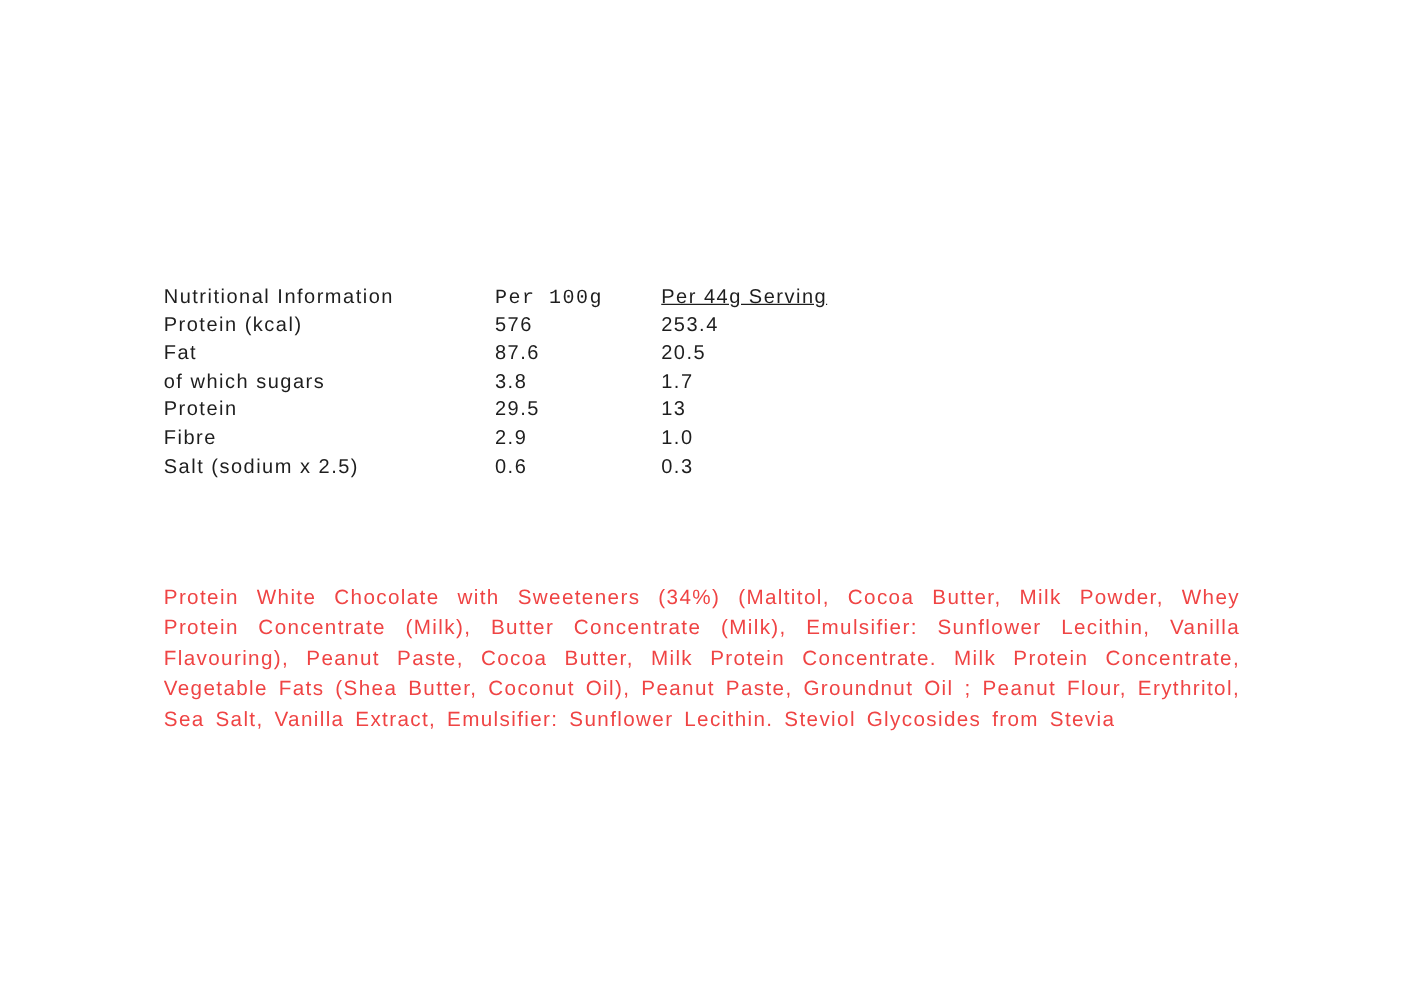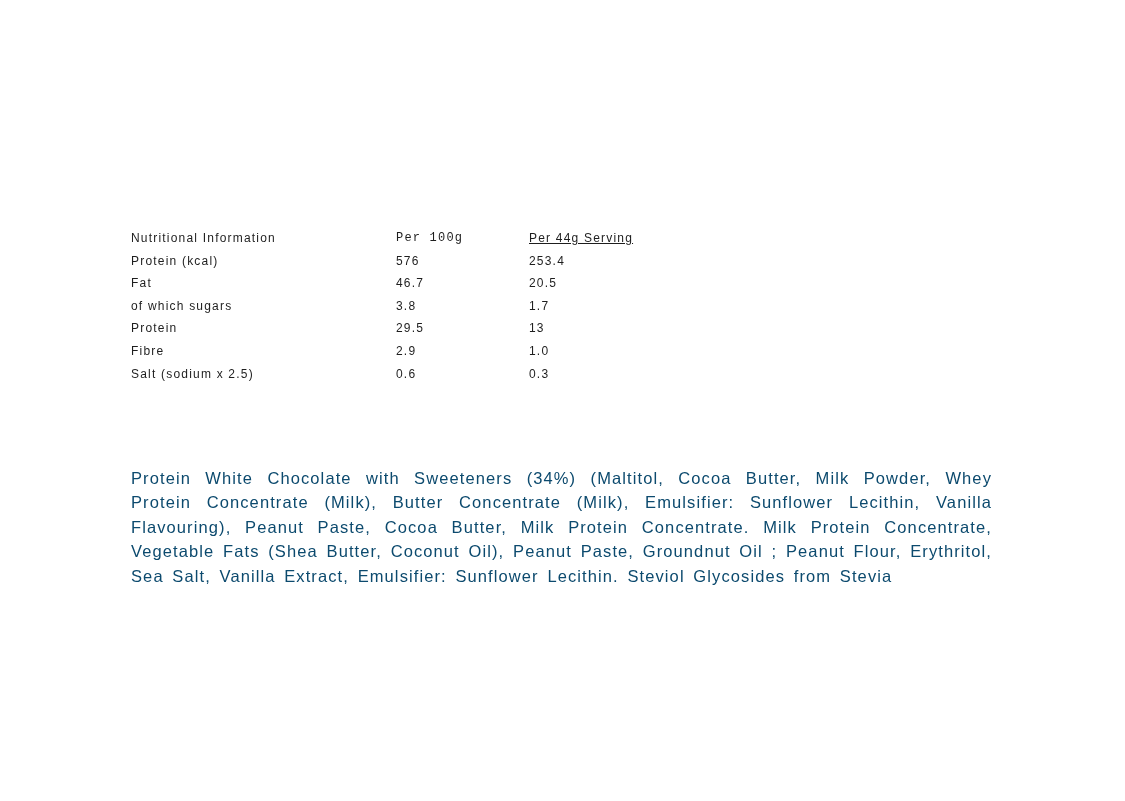--- a/index.html
+++ b/index.html
@@ -15,21 +15,21 @@
     width: 1125px;
     height: 801px;
     background: #ffffff;
     color: #1e1e1e;
   }
   .nutrition-table {
     position: absolute;
     left: 131px;
     top: 227px;
     border-collapse: collapse;
-    font-size: 12px;
+    font-size: 16px;
     line-height: 22.6px;
     letter-spacing: 1.2px;
     color: #1e1e1e;
   }
   .nutrition-table th,
   .nutrition-table td {
     font-weight: normal;
     text-align: left;
     vertical-align: top;
     padding: 0;
@@ -41,21 +41,21 @@
   .ingredients {
     position: absolute;
     left: 131px;
     top: 466px;
     width: 861px;
     font-size: 16.5px;
     line-height: 24.4px;
     letter-spacing: 1.1px;
     word-spacing: 3px;
     text-align: justify;
-    color: #0c4a6e;
+    color: #ef4444;
   }
 </style>
 </head>
 <body>
 
 <div class="page">
 
   <table class="nutrition-table">
     <thead>
       <tr>
@@ -65,21 +65,21 @@
       </tr>
     </thead>
     <tbody>
       <tr>
         <td>Protein (kcal)</td>
         <td>576</td>
         <td>253.4</td>
       </tr>
       <tr>
         <td>Fat</td>
-        <td>46.7</td>
+        <td>87.6</td>
         <td>20.5</td>
       </tr>
       <tr>
         <td>of which sugars</td>
         <td>3.8</td>
         <td>1.7</td>
       </tr>
       <tr>
         <td>Protein</td>
         <td>29.5</td>

